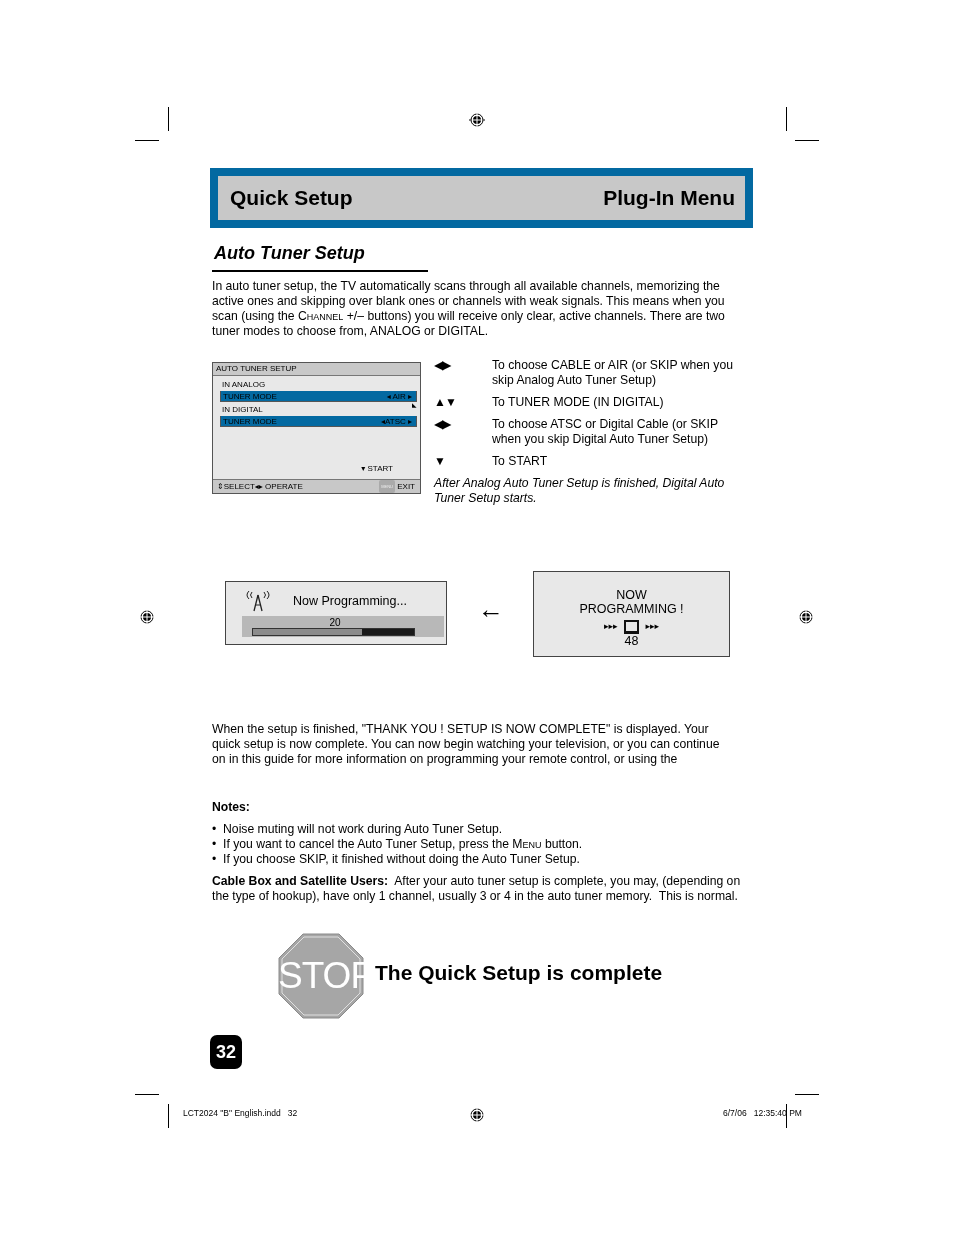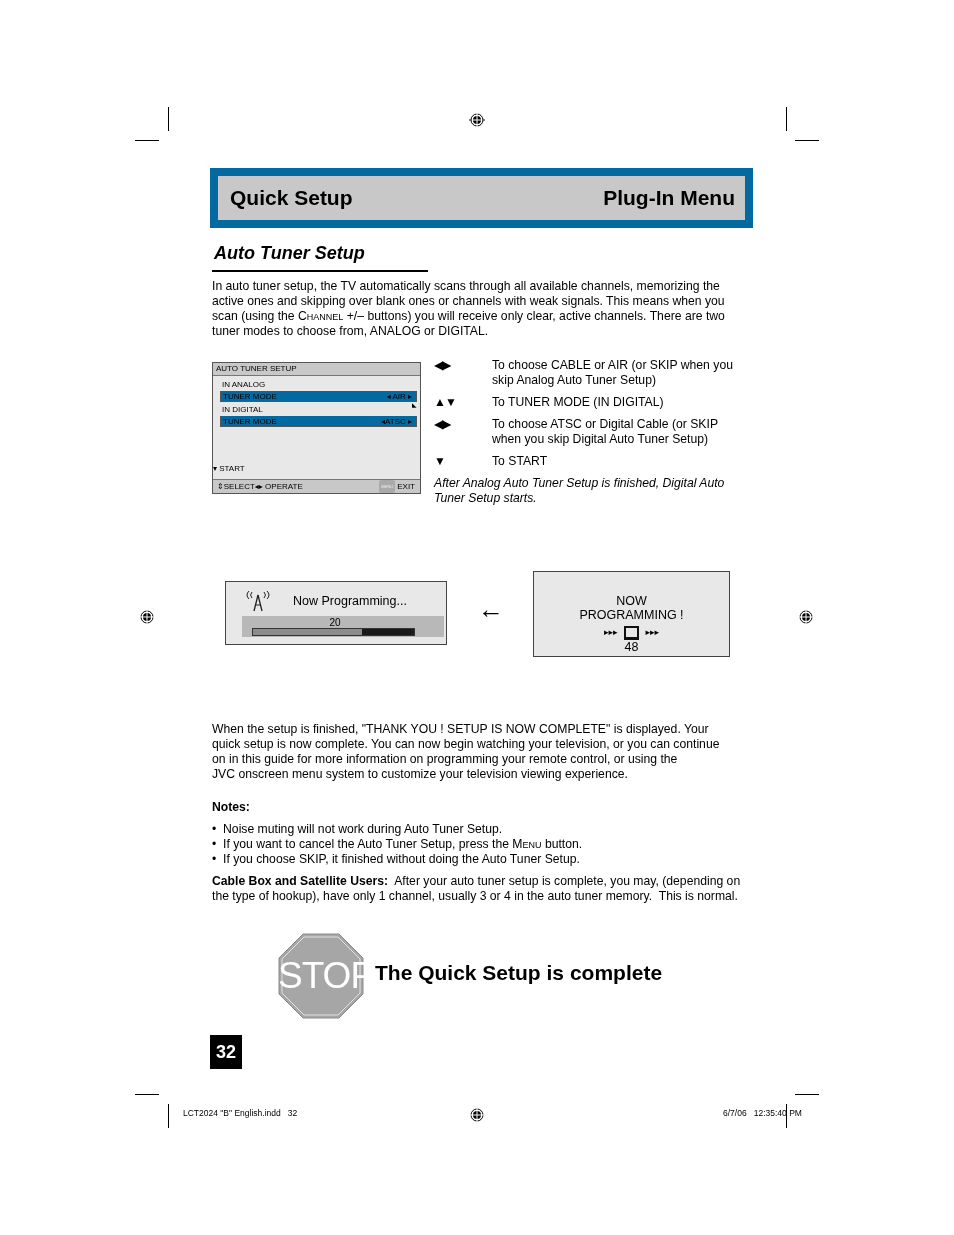--- a/index.html
+++ b/index.html
@@ -15,21 +15,21 @@
   .sec-title { left:214px; top:243px; font-size:18px; font-weight:bold; font-style:italic; }
   .sec-rule { left:212px; top:270px; width:216px; height:2px; background:#000; }
   .para { font-size:12.2px; line-height:15px; width:535px; }
   .sc { font-variant:small-caps; }
   
   .osd { left:212px; top:362px; width:207px; height:130px; border:1px solid #555; background:#e8e8e8; font-size:8px; }
   .osd-title { background:#c8c8c8; height:12px; line-height:12px; padding-left:3px; border-bottom:1px solid #777; }
   .osd-row { position:absolute; left:7px; width:197px; height:11px; line-height:11px; padding-left:2px; box-sizing:border-box; }
   .osd-row.sel { background:#0369a1; border-left:1px solid #555; border-right:1px solid #555; border-bottom:1px solid #555; }
   .osd-row .val { position:absolute; right:4px; top:0; }
-  .osd-start { position:absolute; left:0; width:180px; top:101px; text-align:left; }
+  .osd-start { position:absolute; left:0; width:180px; top:101px; text-align:right; }
   .osd-foot { position:absolute; left:0; bottom:0; width:207px; height:13px; line-height:13px; background:#c8c8c8; border-top:1px solid #777; }
   .osd-foot .l { position:absolute; left:4px; }
   .osd-foot .r { position:absolute; right:5px; }
   .menu-badge { display:inline-block; background:#aaa; color:#eee; font-size:4px; padding:0 2px; vertical-align:middle; border-radius:2px; }
   .instr { font-size:12.2px; line-height:15px; }
   .instr .sym { position:absolute; left:0; font-size:12px; letter-spacing:-1px; }
   .instr .txt { position:absolute; left:58px; width:250px; }
   
   .prog-box { left:225px; top:581px; width:220px; height:62px; border:1px solid #444; background:#e8e8e8; }
   .prog-label { position:absolute; left:67px; top:12px; font-size:12.5px; }
@@ -135,49 +135,48 @@
     <div class="prog-num">20</div>
     <div class="prog-bar">
       <div class="prog-fill" style="width:68%;"></div>
     </div>
   </div>
 </div>
 
 <div class="abs" style="left:478px;top:596px;font-size:26px;font-weight:bold;line-height:26px;">←</div>
 
 <div class="abs now-box">
-  <div style="margin-top:22px;">NOW</div>
+  <div style="margin-top:16px;">NOW</div>
   <div>PROGRAMMING !</div>
   <div style="margin-top:2px;font-size:9px;height:16px;line-height:16px;">
     <span>▸▸▸</span>
     <span style="display:inline-block;width:11px;height:9px;border:2px solid #111;border-bottom-width:3px;vertical-align:middle;margin:0 4px;"></span>
     <span>▸▸▸</span>
   </div>
   <div>48</div>
 </div>
 
 <div class="abs para" style="left:212px;top:722px;">
   <div>When the setup is finished, "THANK YOU ! SETUP IS NOW COMPLETE" is displayed. Your</div>
   <div>quick setup is now complete. You can now begin watching your television, or you can continue</div>
   <div>on in this guide for more information on programming your remote control, or using the</div>
-  <div>JVC onscreen menu system to customize your television viewing experience.</div>
 </div>
 
 <div class="abs para" style="left:212px;top:800px;font-weight:bold;">Notes:</div>
 <div class="abs para" style="left:212px;top:822px;">
   <div>•&nbsp; <span>Noise muting will not work during Auto Tuner Setup.</span></div>
   <div>•&nbsp; <span>If you want to cancel the Auto Tuner Setup, press the </span><span class="sc">Menu</span><span> button.</span></div>
   <div>•&nbsp; <span>If you choose SKIP, it finished without doing the Auto Tuner Setup.</span></div>
 </div>
 
 <div class="abs para" style="left:212px;top:874px;"><b>Cable Box and Satellite Users:</b><span style="white-space:pre-wrap;">  After your auto tuner setup is complete, you may, (depending on the type of hookup), have only 1 channel, usually 3 or 4 in the auto tuner memory.  This is normal.</span></div>
 
 <svg class="abs" style="left:278px;top:933px;" width="86" height="86" viewBox="0 0 86 86">
   <polygon points="25,1 61,1 85,25 85,61 61,85 25,85 1,61 1,25" fill="#a6a6a6" stroke="#8a8a8a" stroke-width="1"></polygon>
   <polygon points="26,4 60,4 82,26 82,60 60,82 26,82 4,60 4,26" fill="none" stroke="#e0e0e0" stroke-width="1"></polygon>
 </svg>
 <div class="abs" style="left:278px;top:955px;width:86px;text-align:center;font-size:37px;color:#fff;letter-spacing:-1px;">STOP</div>
 <div class="abs" style="left:375px;top:961px;font-size:21px;font-weight:bold;">The Quick Setup is complete</div>
 
-<div class="abs" style="left:210px;top:1035px;width:32px;height:34px;background:#000;color:#fff;font-size:18px;font-weight:bold;text-align:center;line-height:34px;">32</div>
+<div class="abs" style="left:210px;top:1035px;width:32px;height:34px;background:#000;color:#fff;font-size:18px;font-weight:bold;text-align:center;line-height:34px;border-radius:7px;">32</div>
 
 <div class="abs footer-text" style="left:183px;top:1108px;white-space:pre;">LCT2024 "B" English.indd   32</div>
 <div class="abs footer-text" style="left:723px;top:1108px;white-space:pre;">6/7/06   12:35:40 PM</div>
 
 </body></html>

